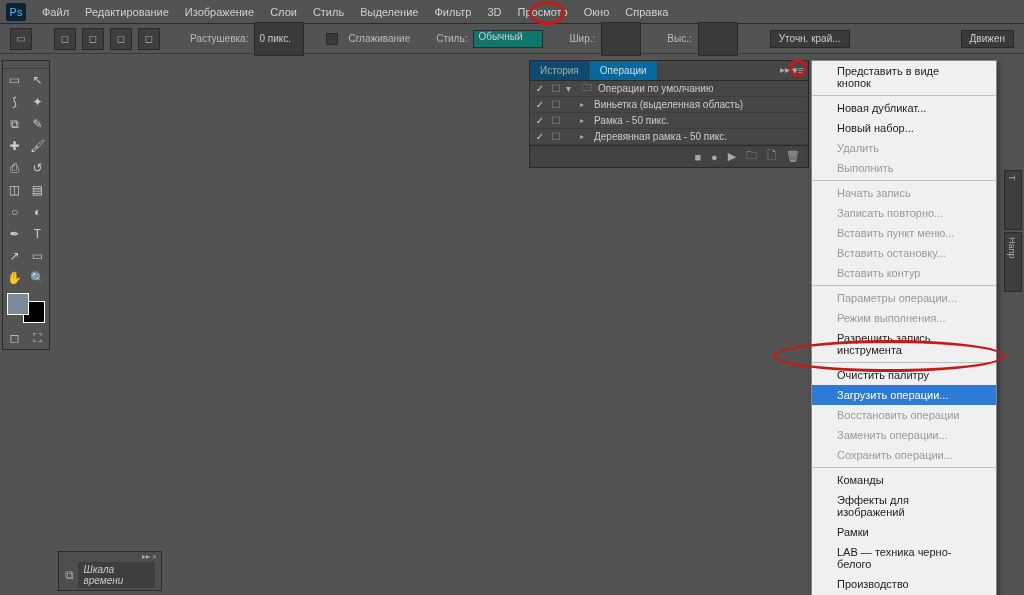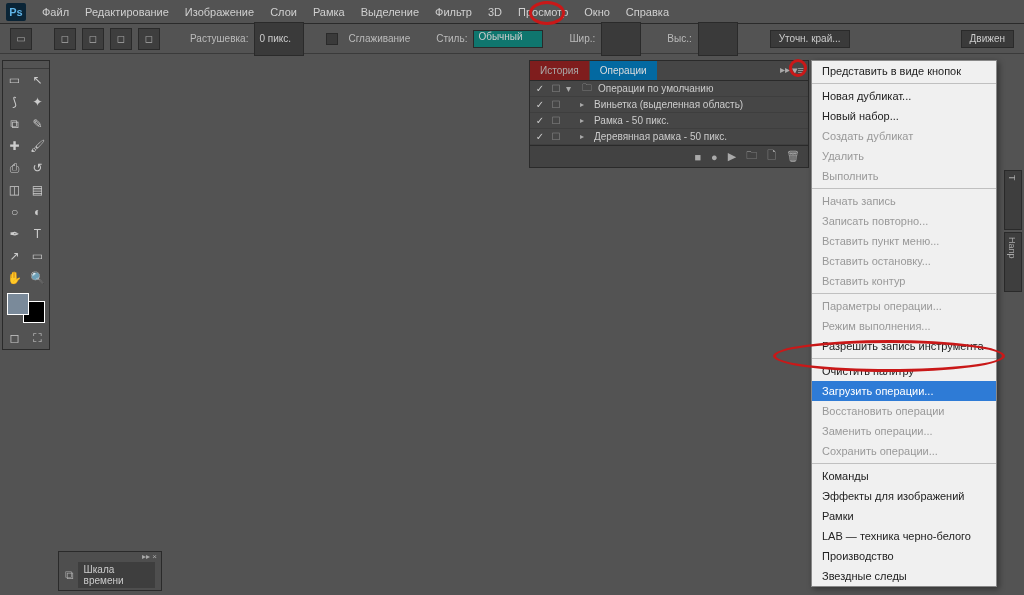--- a/index.html
+++ b/index.html
@@ -1,20 +1,20 @@
 <!DOCTYPE html>
 <html><head>
 <meta charset="utf-8">
 <style>
 * { margin: 0; padding: 0; box-sizing: border-box; font-family: Tahoma, Arial, sans-serif; }
 body { background: #535353; width: 1024px; height: 595px; overflow: hidden; position: relative; color: #ccc; font-size: 11px; }
 
 
 .menubar { height: 24px; background: #535353; display: flex; align-items: center; padding: 0 6px; border-bottom: 1px solid #2a2a2a; }
-.ps-logo { width: 20px; height: 18px; background: #0a2436; color: #5fb3e6; font-weight: bold; font-size: 11px; display: flex; align-items: center; justify-content: center; border-radius: 2px; margin-right: 8px; }
+.ps-logo { width: 20px; height: 18px; background: #0a2436; color: #5fb3e6; font-weight: normal; font-size: 11px; display: flex; align-items: center; justify-content: center; border-radius: 2px; margin-right: 8px; }
 .menu-item { padding: 3px 8px; color: #d0d0d0; cursor: pointer; }
 
 
 .optbar { height: 30px; background: #535353; display: flex; align-items: center; padding: 0 10px; gap: 6px; border-bottom: 1px solid #3a3a3a; }
 .opt-icon { width: 22px; height: 22px; background: #3e3e3e; border: 1px solid #2a2a2a; display: flex; align-items: center; justify-content: center; font-size: 10px; color: #aaa; }
 .opt-label { color: #bbb; font-size: 10px; margin-left: 4px; }
 .opt-input { width: 50px; height: 34px; background: #3a3a3a; border: 1px solid #2a2a2a; color: #ccc; font-size: 10px; padding: 0 4px; }
 .opt-select { height: 18px; background: #0f766e; border: 1px solid #2a2a2a; color: #ccc; font-size: 10px; padding: 0 4px; min-width: 70px; }
 .opt-checkbox { width: 12px; height: 12px; background: #3a3a3a; border: 1px solid #2a2a2a; }
 .opt-button { height: 18px; background: #3a3a3a; border: 1px solid #2a2a2a; color: #ccc; font-size: 10px; padding: 0 8px; }
@@ -27,44 +27,44 @@
 .color-swatch { width: 38px; height: 30px; position: relative; margin: 4px auto; }
 .fg-color { position: absolute; top: 0; left: 0; width: 22px; height: 22px; background: #7a8a9a; border: 1px solid #fff; z-index: 2; }
 .bg-color { position: absolute; bottom: 0; right: 0; width: 22px; height: 22px; background: #000; border: 1px solid #fff; }
 
 
 .canvas { position: absolute; left: 52px; top: 56px; right: 0; bottom: 0; background: #535353; }
 
 
 .hist-panel { position: absolute; left: 529px; top: 60px; width: 280px; background: #535353; border: 1px solid #2a2a2a; }
 .panel-tabs { display: flex; height: 20px; border-bottom: 1px solid #2a2a2a; background: #464646; position: relative; }
-.panel-tab { padding: 2px 10px; color: #aaa; background: #7f1d1d; margin-right: 1px; font-size: 10px; display: flex; align-items: center; }
+.panel-tab { padding: 2px 10px; color: #aaa; background: #0c4a6e; margin-right: 1px; font-size: 10px; display: flex; align-items: center; }
 .panel-tab.active { background: #0369a1; color: #ddd; }
 .panel-flyout { position: absolute; right: 4px; top: 3px; color: #aaa; cursor: pointer; font-size: 11px; }
 .panel-collapse { position: absolute; right: 18px; top: 3px; color: #aaa; cursor: pointer; font-size: 10px; }
 .action-list { background: #464646; }
 .action-row { display: flex; align-items: center; height: 16px; padding: 0 4px; gap: 4px; color: #ccc; font-size: 10px; border-bottom: 1px solid #3e3e3e; }
 .check { width: 12px; text-align: center; color: #ccc; font-size: 10px; }
 .mode-icon { width: 12px; text-align: center; color: #888; font-size: 10px; }
 .folder-icon { width: 12px; color: #aaa; font-size: 10px; }
 .play-icon { width: 10px; color: #aaa; font-size: 8px; margin-left: 14px; }
 .panel-footer { height: 22px; display: flex; align-items: center; justify-content: flex-end; gap: 10px; padding: 0 8px; background: #424242; border-top: 1px solid #2a2a2a; }
 .footer-icon { color: #aaa; font-size: 11px; cursor: pointer; }
 
 
 .ctx-menu { position: absolute; left: 811px; top: 60px; width: 186px; background: #f0f0f0; border: 1px solid #888; box-shadow: 2px 2px 6px rgba(0,0,0,0.4); z-index: 100; }
-.ctx-item { padding: 4px 10px; color: #222; font-size: 11px; cursor: pointer; }
+.ctx-item { padding: 4px 25px; color: #222; font-size: 11px; cursor: pointer; }
 .ctx-item.disabled { color: #999; cursor: default; }
 .ctx-item.highlighted { background: #2e7bd6; color: #fff; }
 .ctx-sep { height: 1px; background: #c0c0c0; margin: 2px 0; }
 
 
 .timeline { position: absolute; left: 58px; bottom: 4px; width: 104px; height: 40px; background: #4e4e4e; border: 1px solid #2a2a2a; }
 .timeline-header { height: 8px; display: flex; justify-content: flex-end; padding: 0 4px; color: #aaa; font-size: 8px; }
-.timeline-tab { padding: 2px 6px; color: #ccc; font-size: 10px; background: #3e3e3e; display: inline-block; }
+.timeline-tab { padding: 2px 6px; color: #ccc; font-size: 10px; background: #3e3e3e; display: inline-block; font-style: italic; }
 .timeline-body { display: flex; align-items: center; gap: 4px; padding: 2px 6px; }
 .timeline-icon { color: #aaa; font-size: 12px; }
 
 
 .red-circle { position: absolute; border: 3px solid #c91818; border-radius: 50%; pointer-events: none; z-index: 200; }
 .circle-1 { left: 529px; top: 1px; width: 36px; height: 24px; }
 .circle-2 { left: 789px; top: 59px; width: 18px; height: 18px; }
 .red-ellipse { position: absolute; border: 3px solid #c91818; border-radius: 50%; left: 773px; top: 340px; width: 232px; height: 32px; pointer-events: none; z-index: 200; }
 
 
@@ -73,21 +73,21 @@
 </style>
 </head>
 <body>
 
 <div class="menubar">
   <div class="ps-logo">Ps</div>
   <div class="menu-item">Файл</div>
   <div class="menu-item">Редактирование</div>
   <div class="menu-item">Изображение</div>
   <div class="menu-item">Слои</div>
-  <div class="menu-item">Рамка</div>
+  <div class="menu-item">Стиль</div>
   <div class="menu-item">Выделение</div>
   <div class="menu-item">Фильтр</div>
   <div class="menu-item">3D</div>
   <div class="menu-item">Просмотр</div>
   <div class="menu-item">Окно</div>
   <div class="menu-item">Справка</div>
 </div>
 
 <div class="optbar">
   <div class="opt-icon">▭</div>
@@ -213,21 +213,20 @@
     <span class="footer-icon">🗋</span>
     <span class="footer-icon">🗑</span>
   </div>
 </div>
 
 <div class="ctx-menu" id="ctx-menu">
     <div class="ctx-item">Представить в виде кнопок</div>
     <div class="ctx-sep"></div>
     <div class="ctx-item">Новая дубликат...</div>
     <div class="ctx-item">Новый набор...</div>
-    <div class="ctx-item disabled">Создать дубликат</div>
     <div class="ctx-item disabled">Удалить</div>
     <div class="ctx-item disabled">Выполнить</div>
     <div class="ctx-sep"></div>
     <div class="ctx-item disabled">Начать запись</div>
     <div class="ctx-item disabled">Записать повторно...</div>
     <div class="ctx-item disabled">Вставить пункт меню...</div>
     <div class="ctx-item disabled">Вставить остановку...</div>
     <div class="ctx-item disabled">Вставить контур</div>
     <div class="ctx-sep"></div>
     <div class="ctx-item disabled">Параметры операции...</div>

